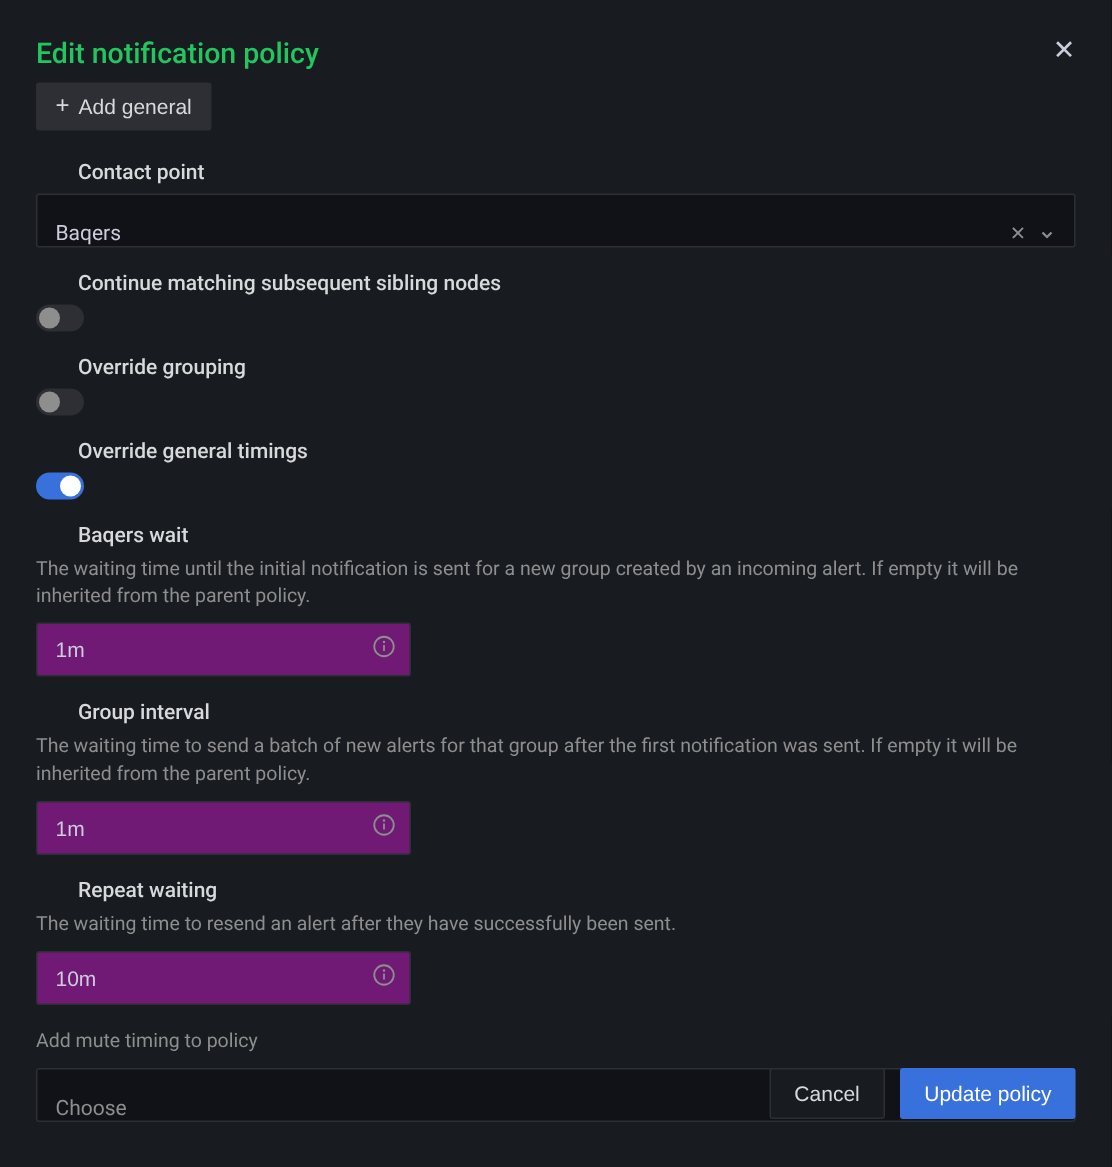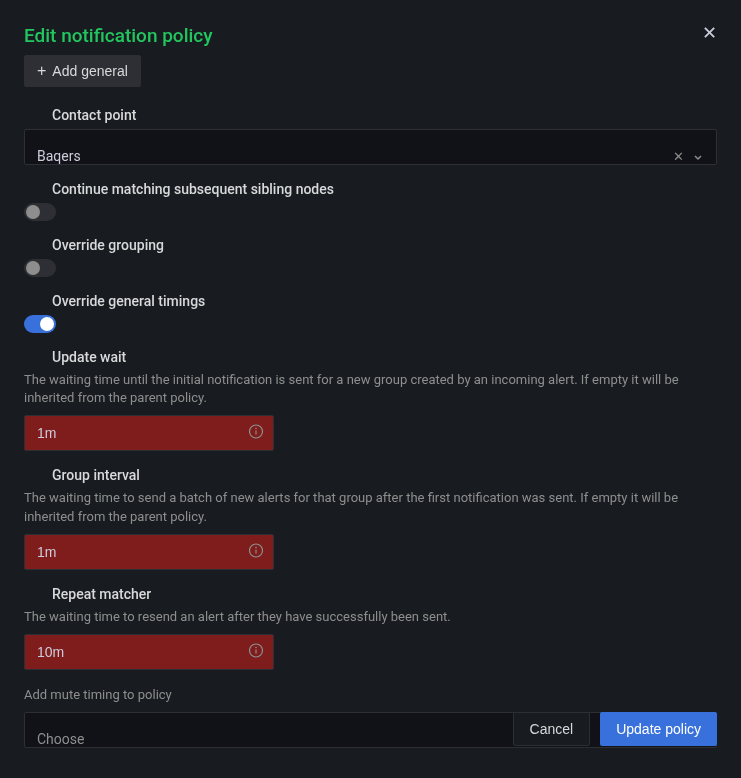--- a/index.html
+++ b/index.html
@@ -130,21 +130,21 @@
     }
     .toggle.on .toggle-knob {
       left: 16px;
       background: #fff;
     }
     .text-input-wrapper {
       position: relative;
       width: 250px;
     }
     .text-input {
-      background: #7f1d1d;
+      background: #701a75;
       border: 1px solid #2d2f34;
       border-radius: 2px;
       color: #ccccdc;
       padding: 8px 36px 8px 12px;
       font-size: 14px;
       width: 100%;
       height: 36px;
     }
     .info-icon {
       position: absolute;
@@ -222,21 +222,21 @@
   </div>
 
   <div class="field-group">
     <label class="field-label">Override general timings</label>
     <div class="toggle on">
       <div class="toggle-knob"></div>
     </div>
   </div>
 
   <div class="field-group">
-    <label class="field-label">Update wait</label>
+    <label class="field-label">Baqers wait</label>
     <div class="field-description">The waiting time until the initial notification is sent for a new group created by an incoming alert. If empty it will be inherited from the parent policy.</div>
     <div class="text-input-wrapper">
       <input class="text-input" value="1m" style="">
       <span class="info-icon">
         <svg width="16" height="16" viewBox="0 0 16 16">
             <circle cx="8" cy="8" r="6.5" stroke="#8e8e8e" stroke-width="1.2" fill="none"></circle>
             <circle cx="8" cy="5" r="0.8" fill="#8e8e8e"></circle>
             <rect x="7.4" y="7" width="1.2" height="4" fill="#8e8e8e"></rect>
           </svg>
       </span>
@@ -252,21 +252,21 @@
         <svg width="16" height="16" viewBox="0 0 16 16">
             <circle cx="8" cy="8" r="6.5" stroke="#8e8e8e" stroke-width="1.2" fill="none"></circle>
             <circle cx="8" cy="5" r="0.8" fill="#8e8e8e"></circle>
             <rect x="7.4" y="7" width="1.2" height="4" fill="#8e8e8e"></rect>
           </svg>
       </span>
     </div>
   </div>
 
   <div class="field-group">
-    <label class="field-label">Repeat matcher</label>
+    <label class="field-label">Repeat waiting</label>
     <div class="field-description">The waiting time to resend an alert after they have successfully been sent.</div>
     <div class="text-input-wrapper">
       <input class="text-input" value="10m" style="">
       <span class="info-icon">
         <svg width="16" height="16" viewBox="0 0 16 16">
             <circle cx="8" cy="8" r="6.5" stroke="#8e8e8e" stroke-width="1.2" fill="none"></circle>
             <circle cx="8" cy="5" r="0.8" fill="#8e8e8e"></circle>
             <rect x="7.4" y="7" width="1.2" height="4" fill="#8e8e8e"></rect>
           </svg>
       </span>

